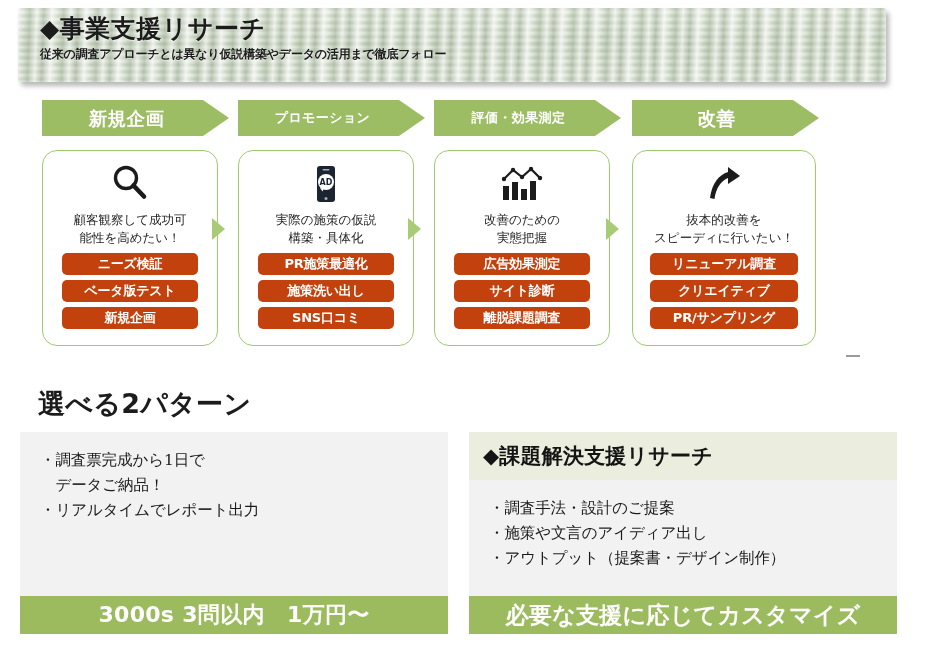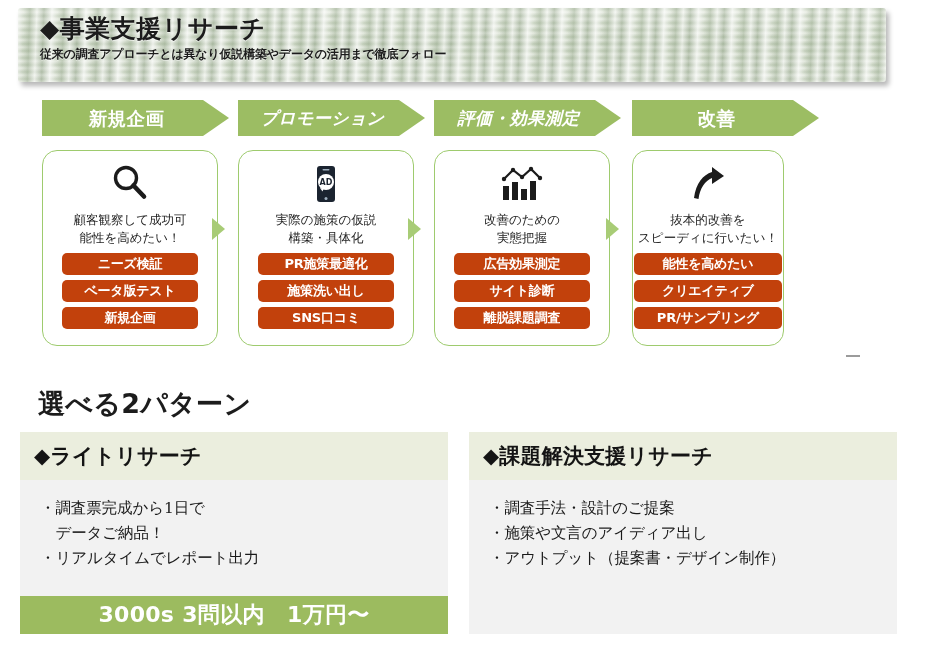--- a/index.html
+++ b/index.html
@@ -93,21 +93,21 @@
     font-weight: bold;
     display: flex;
     align-items: center;
     justify-content: center;
     padding-right: 18px;
     box-sizing: border-box;
     clip-path: polygon(0 0, calc(100% - 26px) 0, 100% 50%, calc(100% - 26px) 100%, 0 100%);
     letter-spacing: 0.4px;
     white-space: nowrap;
   }
-  .chevron.narrow { font-size: 17px; font-style: italic; }
+  .chevron.narrow { font-size: 13px; }
 
   
   .card {
     margin-top: 14px;
     width: 176px;
     height: 196px;
     border: 1.6px solid #9ecb6e;
     border-radius: 15px;
     background: #ffffff;
     box-sizing: border-box;
@@ -147,21 +147,21 @@
     color: #ffffff;
     font-size: 13px;
     font-weight: bold;
     display: flex;
     align-items: center;
     justify-content: center;
     letter-spacing: -0.2px;
     white-space: nowrap;
   }
   .step-4 .tag { width: 148px; }
-  .step-4 .card { width: 152px; }
+  .step-4 .card { width: 184px; }
   .step-4 .chevron { width: 187px; }
 
   
   .connector {
     position: absolute;
     top: 118px;
     width: 0;
     height: 0;
     border-top: 11px solid transparent;
     border-bottom: 11px solid transparent;
@@ -328,46 +328,46 @@
     <div class="chevron">改善</div>
     <div class="card">
       <div class="card-icon">
         <svg width="46" height="46" viewBox="0 0 46 46" aria-hidden="true">
           <path d="M9 37 C11 22 18 14 27 11 L27 6 L39 15 L27 23 L27 17 C20 20 15 27 13.5 38 Z" fill="#1b1b1b"></path>
         </svg>
       </div>
       <div class="card-desc">抜本的改善を
 スピーディに行いたい！</div>
       <div class="tags">
-        <div class="tag">能性を高めたい</div>
+        <div class="tag">リニューアル調査</div>
         <div class="tag">クリエイティブ</div>
         <div class="tag">PR/サンプリング</div>
       </div>
     </div>
   </div>
 
   <div class="connector conn-1"></div>
   <div class="connector conn-2"></div>
   <div class="connector conn-3"></div>
 </div>
 
 <div class="stray-dash"></div>
 
 <div class="section-title">選べる2パターン</div>
 
 <div class="panel panel-left">
-  <div class="panel-head">◆ライトリサーチ</div>
   <div class="panel-body">
     <div class="panel-line">・調査票完成から1日で
 　データご納品！</div>
     <div class="panel-line">・リアルタイムでレポート出力</div>
   </div>
   <div class="panel-foot">3000s 3問以内　1万円〜</div>
 </div>
 
 <div class="panel panel-right">
   <div class="panel-head">◆課題解決支援リサーチ</div>
   <div class="panel-body">
     <div class="panel-line">・調査手法・設計のご提案</div>
     <div class="panel-line">・施策や文言のアイディア出し</div>
     <div class="panel-line">・アウトプット（提案書・デザイン制作）</div>
   </div>
+  <div class="panel-foot">必要な支援に応じてカスタマイズ</div>
 </div>
 
 </body></html>

